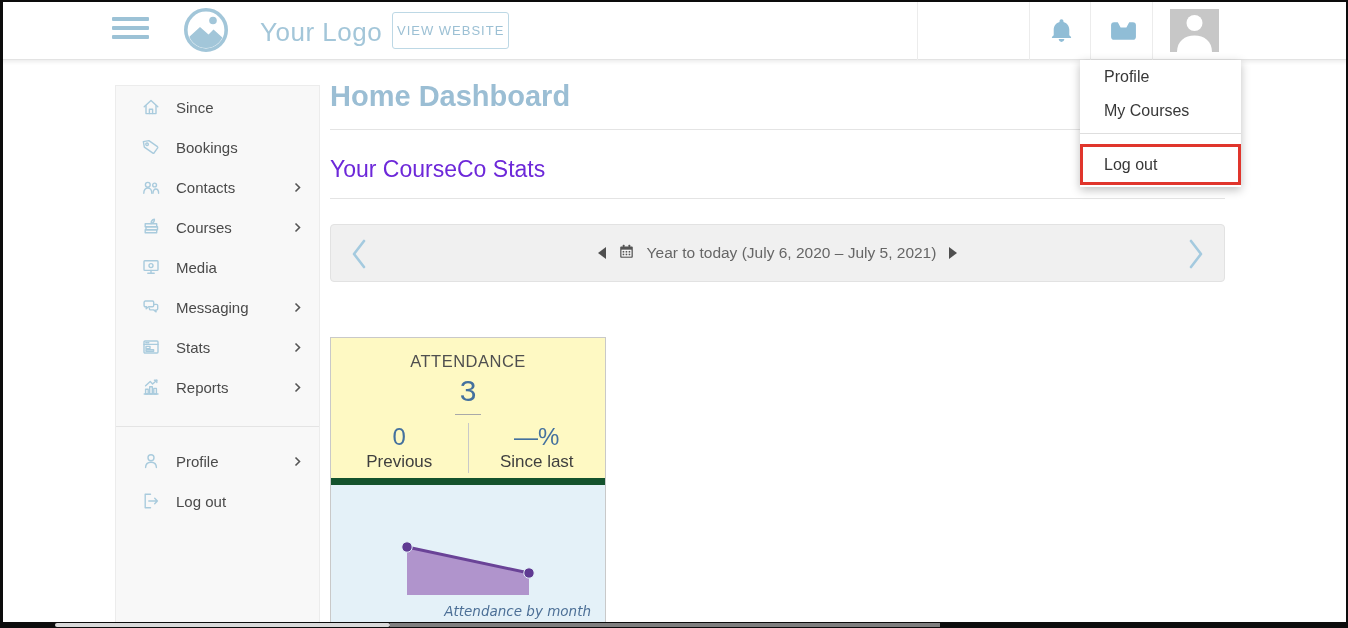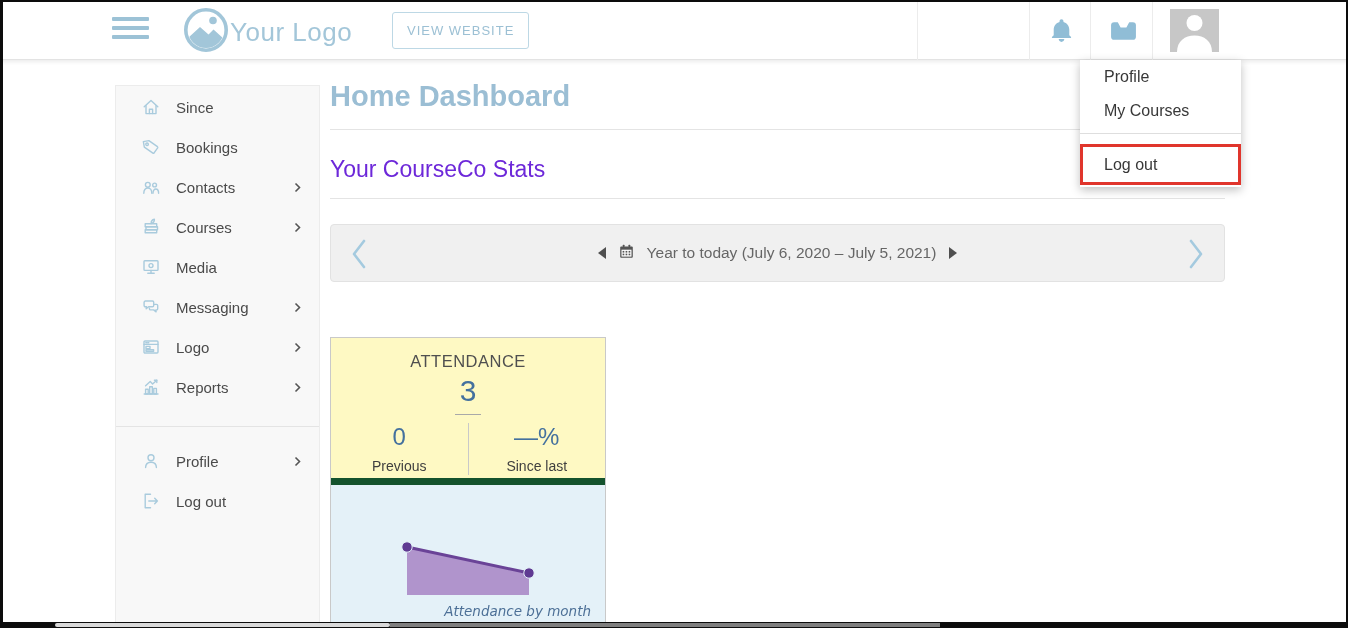--- a/index.html
+++ b/index.html
@@ -18,22 +18,22 @@
     background:#d9d9d9; z-index:61; border-radius:2px; }
   .hscroll-track { position:absolute; bottom:1px; left:390px; width:550px; height:4px;
     background:#7e7e7e; z-index:61; }
 
   
   .topbar { position:absolute; top:0; left:0; right:0; height:60px; background:#fff;
     border-bottom:1px solid #e3e3e3; box-shadow:0 2px 4px rgba(0,0,0,.08); z-index:20; }
   .hamburger { position:absolute; left:112px; top:17px; width:37px; height:26px; cursor:pointer; }
   .hamburger .bar { height:4px; background:#9cc2d6; margin-bottom:5px; border-radius:1px; }
   .logo-wrap { position:absolute; left:182px; top:6px; display:flex; align-items:center; }
-  .logo-text { color:#a3c6d9; font-size:26px; margin-left:0; letter-spacing:.5px; }
-  .view-website { position:absolute; left:392px; top:12px; height:37px; padding:0 14px;
+  .logo-text { color:#a3c6d9; font-size:26px; margin-left:30px; letter-spacing:.5px; }
+  .view-website { position:absolute; left:392px; top:12px; height:37px; padding:0 4px;
     background:#fff; border:1px solid #bdd8e5; border-radius:3px; color:#9cc0d4;
     font-size:13px; letter-spacing:1px; font-family:"Liberation Sans",sans-serif; cursor:pointer; }
   .topbar-sep { position:absolute; top:0; width:1px; height:60px; background:#ececec; }
   .topbar-icon { position:absolute; cursor:pointer; }
   .avatar { position:absolute; left:1170px; top:9px; width:49px; height:43px;
     background:#c7c7c7; overflow:hidden; cursor:pointer; }
 
   
   .user-menu { position:absolute; left:1080px; top:60px; width:161px; background:#fff;
     box-shadow:0 3px 9px rgba(0,0,0,.25); z-index:40; padding-bottom:2px; }
@@ -75,21 +75,21 @@
 
   
   .card { position:absolute; left:0; top:277px; width:276px; border:1px solid #c9c9c9; background:#fef9c3; }
   .card-top { height:140px; text-align:center; }
   .card-title { padding-top:14px; font-size:16.5px; color:#4f4f4f; letter-spacing:.5px; }
   .card-value { margin-top:3px; font-size:30px; color:#44719e; }
   .mini-rule { width:26px; margin:6px auto 0 auto; border-top:1px solid #a9a9a9; }
   .stat-row { display:flex; margin-top:8px; }
   .stat-col { flex:1; }
   .stat-value { font-size:24px; color:#44719e; }
-  .stat-label { font-size:14px; color:#3f3f3f; margin-top:7px; }
+  .stat-label { font-size:17px; color:#3f3f3f; margin-top:1px; }
   .stat-sep { width:1px; background:#c9c9c9; margin-bottom:-1px; }
   .card-chart { position:relative; height:180px; background:#e4f1f8; border-top:7px solid #14532d; }
   .chart-caption { position:absolute; top:118px; right:14px; font-size:13.5px; font-style:italic;
     color:#4c6f96; font-family:"DejaVu Sans", sans-serif; }
 </style>
 </head>
 <body>
 
 <div class="topbar">
   <div class="hamburger">
@@ -230,21 +230,21 @@
 
   <div class="side-item">
     <span class="s-icon">
       <svg width="20" height="20" viewBox="0 0 20 20">
         <rect x="3" y="4" width="14" height="12" rx="1"></rect>
         <path d="M3 7.4 h14"></path>
         <path d="M4.8 5.7 h1 M6.8 5.7 h1"></path>
         <rect x="5" y="9.4" width="4" height="2.2"></rect>
         <rect x="5" y="12.6" width="7.6" height="1.6"></rect>
       </svg></span>
-    <span class="lbl">Logo</span>
+    <span class="lbl">Stats</span>
     <span class="chev">
       <svg width="7" height="11" viewBox="0 0 7 11">
           <path d="M1.5 1.5 L5.5 5.5 L1.5 9.5"></path>
         </svg></span>
   </div>
 
   <div class="side-item">
     <span class="s-icon">
       <svg width="20" height="20" viewBox="0 0 20 20">
         <path d="M3.2 17 H17"></path>

